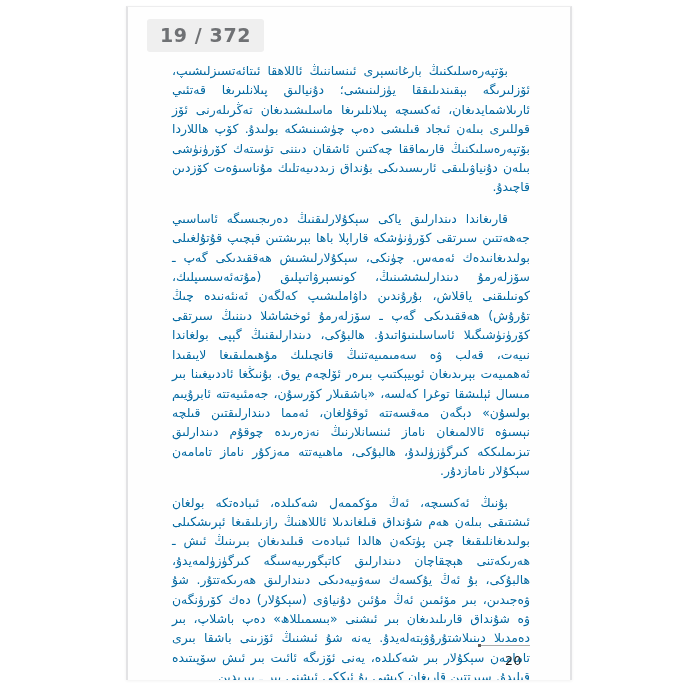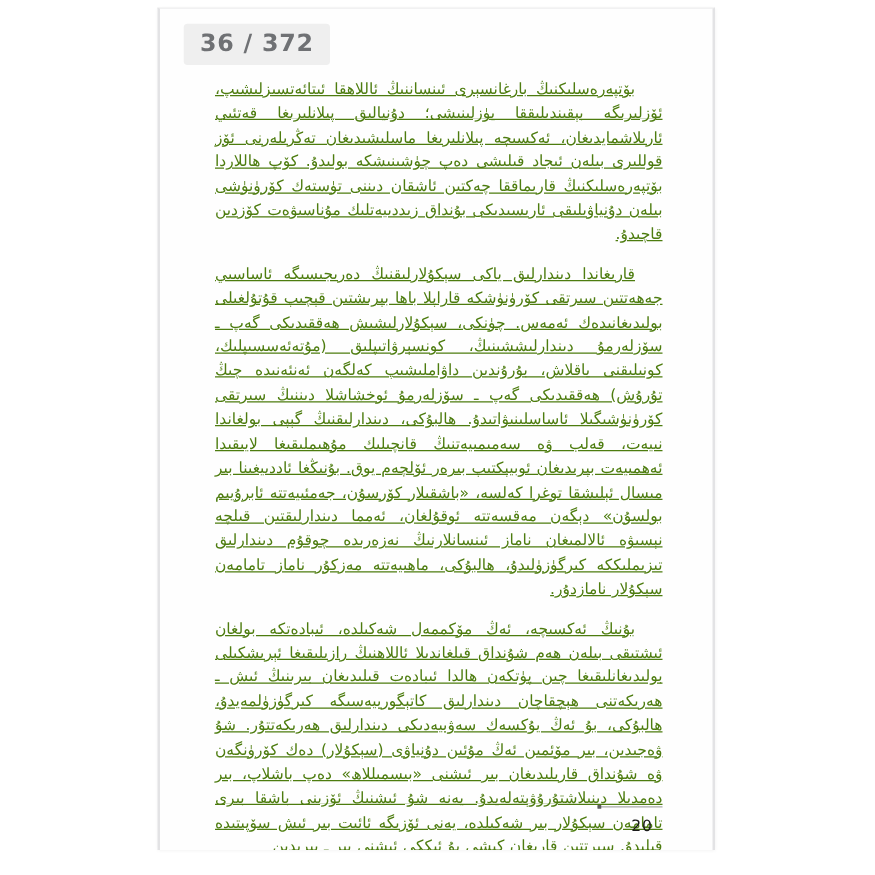--- a/index.html
+++ b/index.html
@@ -64,30 +64,29 @@
     left: 44px;
     top: 54px;
     width: 358px;
     direction: rtl;
     text-align: justify;
     text-justify: inter-word;
   }
 
   .para {
     margin: 0 0 12px 0;
-    color: #4d7c0f;
+    color: #0369a1;
     font-size: 12.4px;
     line-height: 19.4px;
     text-indent: 22px;
     text-align: justify;
     direction: rtl;
     unicode-bidi: isolate;
     font-family: "DejaVu Sans", "Liberation Sans", sans-serif;
     word-spacing: 0.5px;
-    text-decoration: underline;
   }
 
   
   #page-footer {
     position: absolute;
     left: 44px;
     bottom: 8px;
     width: 358px;
     direction: ltr;
   }
@@ -118,21 +117,21 @@
     letter-spacing: 0.5px;
   }
 </style>
 </head>
 <body>
 
 <div id="viewer">
 
   <div id="page-sheet">
 
-    <div id="page-indicator">36 / 372</div>
+    <div id="page-indicator">19 / 372</div>
 
     <div id="text-column">
       <p class="para">بۆتپەرەسلىكنىڭ بارغانسېرى ئىنساننىڭ ئاللاھقا ئىتائەتسىزلىشىپ، ئۆزلىرىگە بېقىندىلىققا يۈزلىنىشى؛ دۇنيالىق پىلانلىرىغا قەتئىي ئارىلاشمايدىغان، ئەكسىچە پىلانلىرىغا ماسلىشىدىغان تەڭرىلەرنى ئۆز قوللىرى بىلەن ئىجاد قىلىشى دەپ چۈشىنىشكە بولىدۇ. كۆپ ھاللاردا بۆتپەرەسلىكنىڭ قارىماققا چەكتىن ئاشقان دىننى تۈستەك كۆرۈنۈشى بىلەن دۇنياۋىلىقى ئارىسىدىكى بۇنداق زىددىيەتلىك مۇناسىۋەت كۆزدىن قاچىدۇ.</p>
       <p class="para">قارىغاندا دىندارلىق ياكى سېكۇلارلىقنىڭ دەرىجىسىگە ئاساسىي جەھەتتىن سىرتقى كۆرۈنۈشكە قاراپلا باھا بېرىشتىن قېچىپ قۇتۇلغىلى بولىدىغانىدەك ئەمەس. چۈنكى، سېكۇلارلىشىش ھەققىدىكى گەپ ـ سۆزلەرمۇ دىندارلىششىنىڭ، كونسېرۋاتىپلىق (مۇتەئەسسىپلىك، كونىلىقنى ياقلاش، بۇرۇندىن داۋاملىشىپ كەلگەن ئەنئەنىدە چىڭ تۇرۇش) ھەققىدىكى گەپ ـ سۆزلەرمۇ ئوخشاشلا دىننىڭ سىرتقى كۆرۈنۈشىگىلا ئاساسلىنىۋاتىدۇ. ھالبۇكى، دىندارلىقنىڭ گېپى بولغاندا نىيەت، قەلب ۋە سەمىمىيەتنىڭ قانچىلىك مۇھىملىقىغا لايىقىدا ئەھمىيەت بېرىدىغان ئوبيېكتىپ بىرەر ئۆلچەم يوق. بۇنىڭغا ئاددىيغىنا بىر مىسال ئېلىشقا توغرا كەلسە، «باشقىلار كۆرسۇن، جەمئىيەتتە ئابرۇيىم بولسۇن» دېگەن مەقسەتتە ئوقۇلغان، ئەمما دىندارلىقتىن قىلچە نېسىۋە ئالالمىغان ناماز ئىنسانلارنىڭ نەزەرىدە چوقۇم دىندارلىق تىزىملىككە كىرگۈزۈلىدۇ، ھالبۇكى، ماھىيەتتە مەزكۇر ناماز تامامەن سېكۇلار نامازدۇر.</p>
       <p class="para">بۇنىڭ ئەكسىچە، ئەڭ مۆكممەل شەكىلدە، ئىبادەتكە بولغان ئىشتىقى بىلەن ھەم شۇنداق قىلغاندىلا ئاللاھنىڭ رازىلىقىغا ئېرىشكىلى بولىدىغانلىقىغا چىن پۈتكەن ھالدا ئىبادەت قىلىدىغان بىرىنىڭ ئىش ـ ھەرىكەتنى ھېچقاچان دىندارلىق كاتېگورىيەسىگە كىرگۈزۈلمەيدۇ، ھالبۇكى، بۇ ئەڭ يۇكسەك سەۋىيەدىكى دىندارلىق ھەرىكەتتۇر. شۇ ۋەجىدىن، بىر مۆئمىن ئەڭ مۇئىن دۇنياۋى (سېكۇلار) دەك كۆرۈنگەن ۋە شۇنداق قارىلىدىغان بىر ئىشنى «بىسمىللاھ» دەپ باشلاپ، بىر دەمدىلا دىنىلاشتۇرۇۋېتەلەيدۇ. يەنە شۇ ئىشنىڭ ئۆزىنى باشقا بىرى تامامەن سېكۇلار بىر شەكىلدە، يەنى ئۆزىگە ئائىت بىر ئىش سۆپىتىدە قىلىدۇ. سىرتتىن قارىغان كىشى بۇ ئىككى ئىشنى بىر ـ بىرىدىن</p>
     </div>
 
     <div id="page-footer">
       <div id="footer-rule"></div>
       <div id="footer-page-number">20</div>

